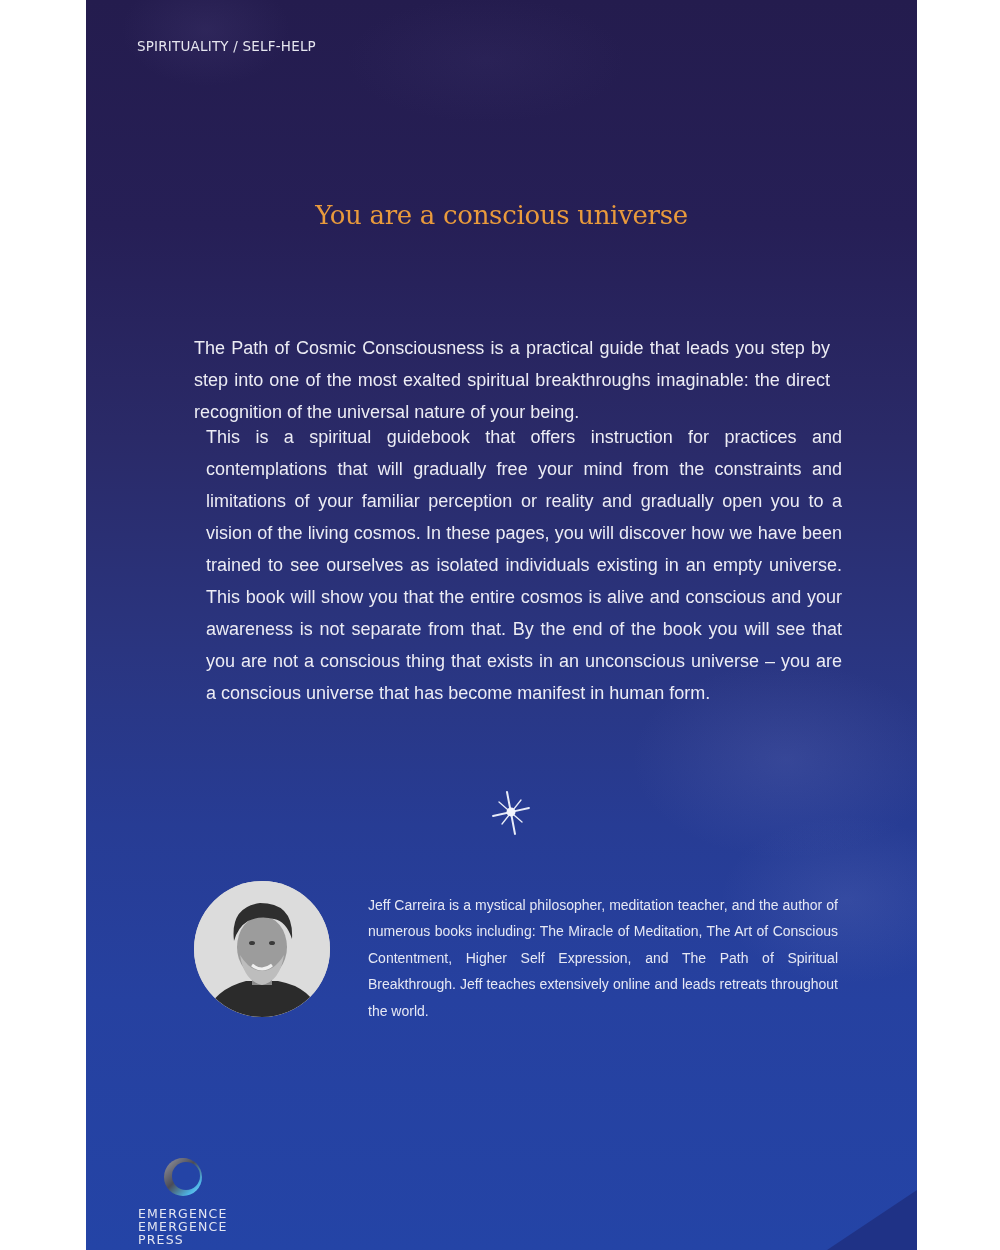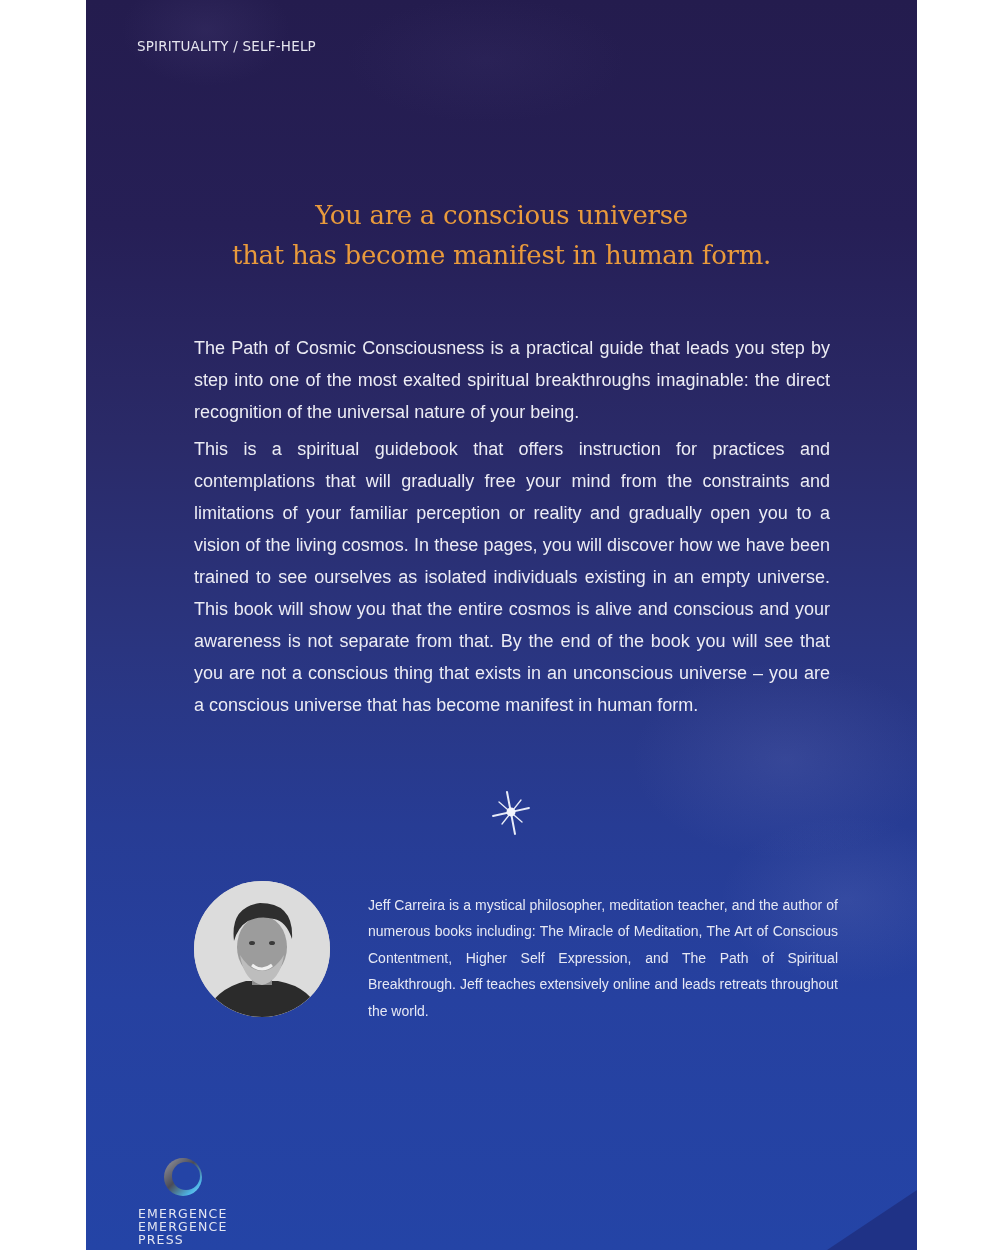--- a/index.html
+++ b/index.html
@@ -74,21 +74,21 @@
       left: 108px;
       width: 636px;
       font-family: "Liberation Sans", "DejaVu Sans", sans-serif;
       font-size: 18px;
       line-height: 32px;
       color: #ececf4;
       text-align: justify;
       margin: 0;
     }
     .p1 { top: 332px; }
-    .p2 { top: 433px; }
+    .p2 { top: 421px; margin-left: 12px; }
     .star-icon {
       position: absolute;
       left: 405px;
       top: 790px;
       width: 40px;
       height: 46px;
     }
     .author-photo {
       position: absolute;
       left: 108px;
@@ -137,21 +137,20 @@
 <body>
 
 <div class="cover">
   <div class="texture"></div>
   <div class="corner-shadow"></div>
 
   <div class="category">SPIRITUALITY / SELF-HELP</div>
 
   <div class="headline">
     <div>You are a conscious universe</div>
-    <div>that has become manifest in human form.</div>
   </div>
 
   <p class="body-text p1">The Path of Cosmic Consciousness is a practical guide that leads you step by step into one of the most exalted spiritual breakthroughs imaginable: the direct recognition of the universal nature of your being.</p>
   <p class="body-text p2">This is a spiritual guidebook that offers instruction for practices and contemplations that will gradually free your mind from the constraints and limitations of your familiar perception or reality and gradually open you to a vision of the living cosmos. In these pages, you will discover how we have been trained to see ourselves as isolated individuals existing in an empty universe. This book will show you that the entire cosmos is alive and conscious and your awareness is not separate from that. By the end of the book you will see that you are not a conscious thing that exists in an unconscious universe – you are a conscious universe that has become manifest in human form.</p>
 
   <svg class="star-icon" viewBox="0 0 40 46">
     <g stroke="#e8ecf8" stroke-linecap="round" fill="none">
       <line x1="16" y1="2" x2="24" y2="44" stroke-width="2"></line>
       <line x1="2" y1="26" x2="38" y2="18" stroke-width="1.8"></line>
       <line x1="8" y1="12" x2="31" y2="32" stroke-width="1.3"></line>

